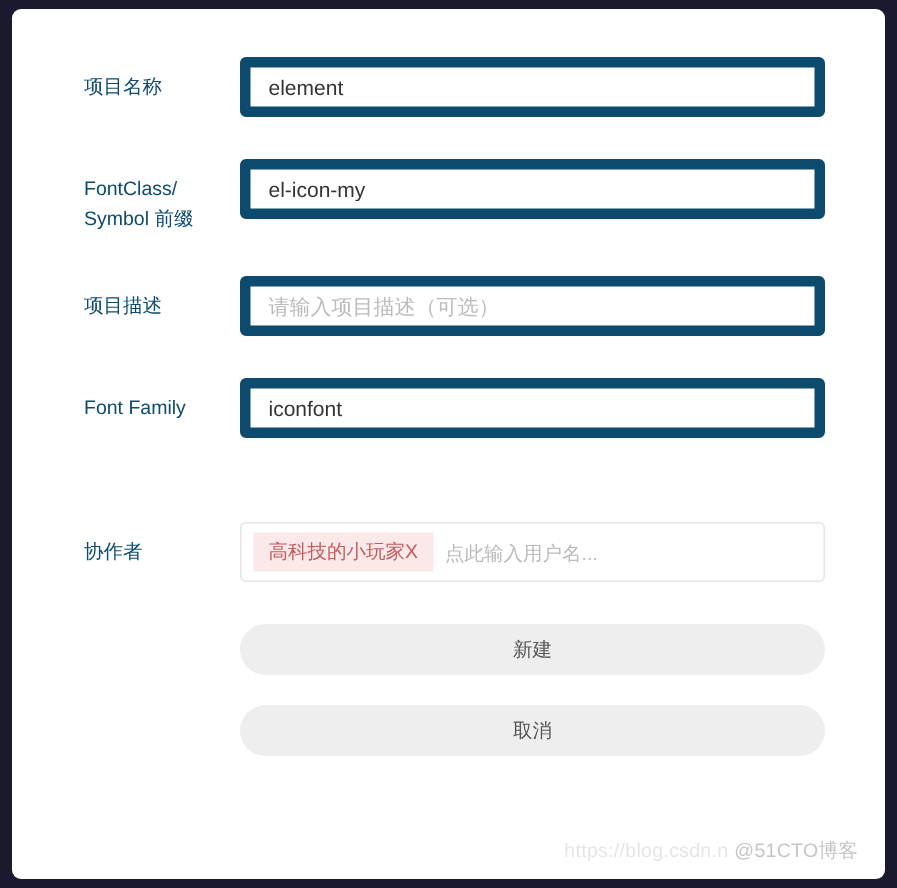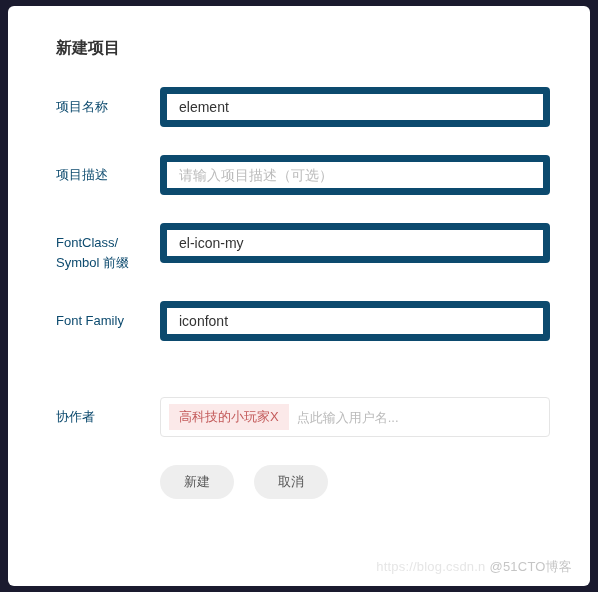--- a/index.html
+++ b/index.html
@@ -91,20 +91,21 @@
       color: #3b82f6;
     }
     .tag-input::placeholder {
       color: #bbb;
     }
     .button-row {
       display: flex;
       gap: 20px;
       margin-left: 104px;
       margin-top: 4px;
+      flex-direction: column;
     }
     .btn {
       min-width: 74px;
       height: 34px;
       padding: 0 20px;
       border: none;
       border-radius: 17px;
       background: #eeeeee;
       color: #555;
       font-size: 13px;
@@ -121,40 +122,39 @@
     }
     .watermark-faint {
       color: rgba(180,180,180,0.35);
       margin-right: 4px;
     }
   </style>
 </head>
 <body>
 
 <div class="modal">
-  <div class="modal-title">新建项目</div>
 
   <div class="form-row">
     <div class="form-label">项目名称</div>
     <div class="form-field">
       <input class="form-input" type="text" value="element" style="">
     </div>
   </div>
 
   <div class="form-row">
-    <div class="form-label">项目描述</div>
+    <div class="form-label">FontClass/ Symbol 前缀</div>
     <div class="form-field">
-      <input class="form-input" type="text" placeholder="请输入项目描述（可选）" style="">
+      <input class="form-input" type="text" value="el-icon-my" style="">
     </div>
   </div>
 
   <div class="form-row">
-    <div class="form-label">FontClass/ Symbol 前缀</div>
+    <div class="form-label">项目描述</div>
     <div class="form-field">
-      <input class="form-input" type="text" value="el-icon-my" style="">
+      <input class="form-input" type="text" placeholder="请输入项目描述（可选）" style="">
     </div>
   </div>
 
   <div class="form-row">
     <div class="form-label">Font Family</div>
     <div class="form-field">
       <input class="form-input" type="text" value="iconfont" style="">
     </div>
   </div>
 

